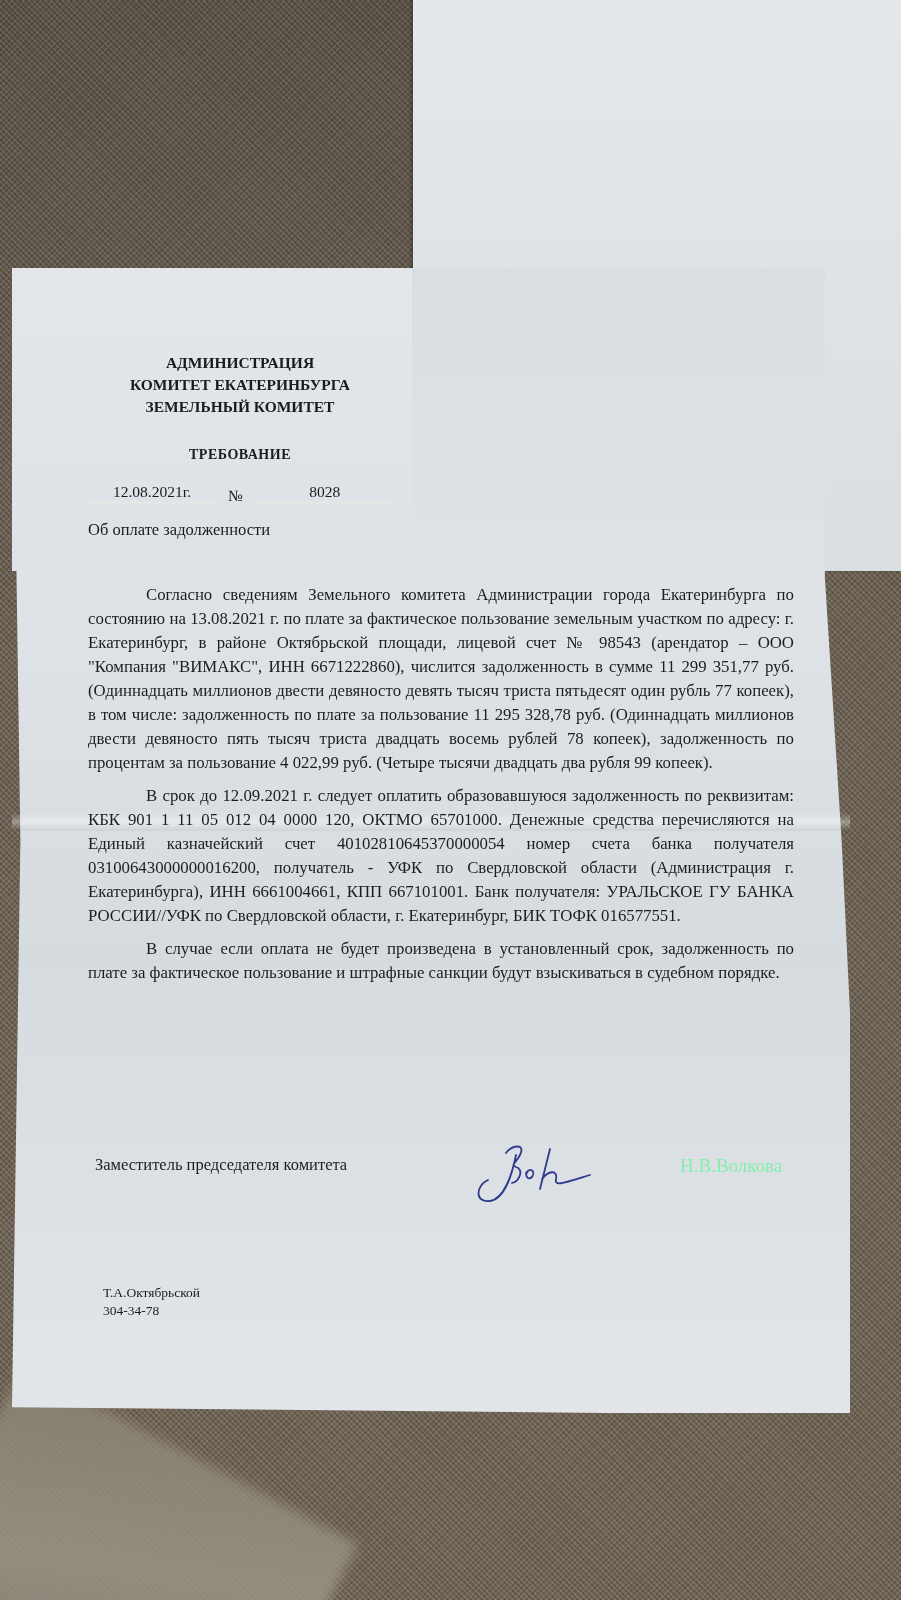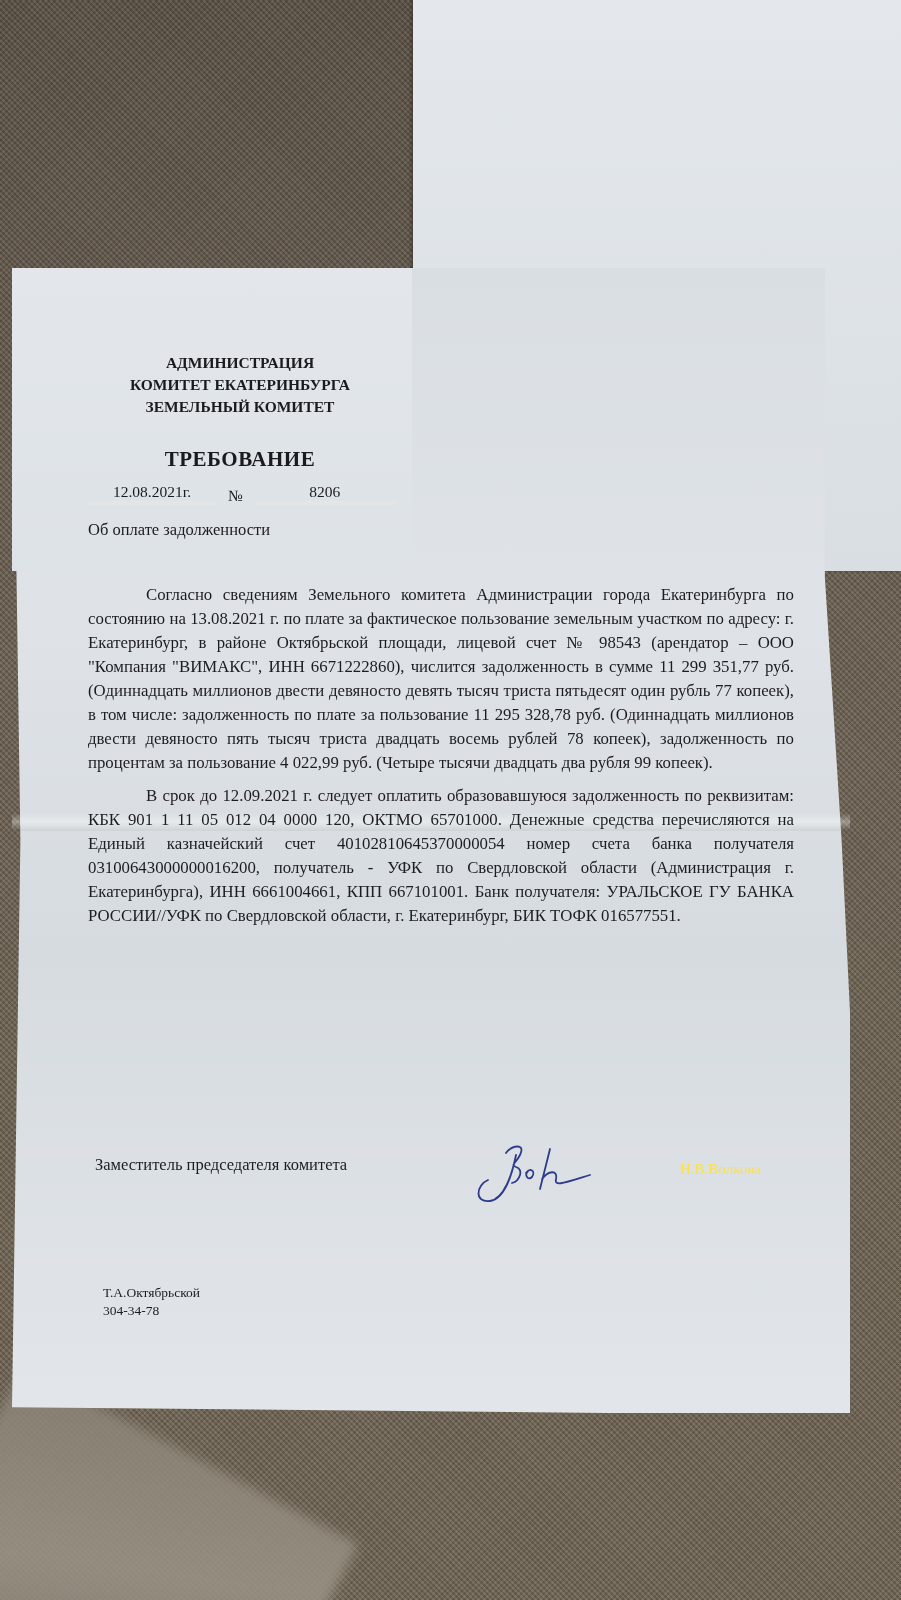--- a/index.html
+++ b/index.html
@@ -30,29 +30,29 @@
   }
   .sheet-top {
     position:absolute; left:12px; top:268px; width:400px; height:303px;
     background: linear-gradient(180deg, #e3e7eb 0%, #dde2e6 100%);
   }
   .fold {
     position:absolute; left:12px; top:813px; width:838px; height:18px;
     background: linear-gradient(180deg, rgba(255,255,255,0) 0%, rgba(255,255,255,0.35) 50%, rgba(0,0,0,0.05) 100%);
   }
   .hdr { position:absolute; left:80px; width:320px; text-align:center; font-weight:bold; font-size:15.5px; line-height:22px; color:#1a1b1e; }
-  .title { position:absolute; left:80px; width:320px; top:447px; text-align:center; font-weight:bold; font-size:21px; letter-spacing:0.5px; color:#1a1b1e; }
+  .title { position:absolute; left:80px; width:320px; top:447px; text-align:center; font-weight:bold; font-size:14px; letter-spacing:0.5px; color:#1a1b1e; }
   .dateline { position:absolute; top:483px; left:88px; font-size:15.5px; color:#1a1b1e; display:flex; align-items:flex-end; }
   .u { display:inline-block; border-bottom:4px solid #e5e5e5; text-align:center; }
   .subject { position:absolute; left:88px; top:520px; font-size:16.5px; color:#1a1b1e; }
   .body { position:absolute; left:88px; width:706px; top:583px; font-size:16.8px; line-height:24px; color:#1c1d20; text-align:justify;font-family:Liberation Serif, serif; }
   .body p { margin:0; text-indent:58px; }
   .body p + p { margin-top:9px; }
   .sig-role { position:absolute; left:95px; top:1155px; font-size:16.5px; color:#1c1d20; }
-  .sig-name { position:absolute; left:680px; top:1155px; font-size:15px; color:#fde047;margin-top:6px; }
+  .sig-name { position:absolute; left:680px; top:1155px; font-size:19px; color:#86efac; }
   .signature { position:absolute; left:468px; top:1135px; width:130px; height:70px; }
   .exec { position:absolute; left:103px; top:1284px; font-size:13.5px; line-height:18px; color:#1c1d20; }
 </style>
 </head>
 <body>
 
 <div class="blanket"></div>
 <div class="envelope"></div>
 <div class="sheet"></div>
 <div class="sheet-top"></div>
@@ -60,28 +60,29 @@
 
 <div class="hdr" style="top:352px">АДМИНИСТРАЦИЯ</div>
 <div class="hdr" style="top:374px">КОМИТЕТ ЕКАТЕРИНБУРГА</div>
 <div class="hdr" style="top:396px">ЗЕМЕЛЬНЫЙ КОМИТЕТ</div>
 
 <div class="title">ТРЕБОВАНИЕ</div>
 
 <div class="dateline">
   <span class="u" style="width:128px">12.08.2021г.</span>
   <span style="margin:0 12px">№</span>
-  <span class="u" style="width:140px">8206</span>
+  <span class="u" style="width:140px">8028</span>
 </div>
 
 <div class="subject">Об оплате задолженности</div>
 
 <div class="body">
   <p>Согласно сведениям Земельного комитета Администрации города Екатеринбурга по состоянию на 13.08.2021 г. по плате за фактическое пользование земельным участком по адресу: г. Екатеринбург,   в районе Октябрьской площади, лицевой счет № 98543 (арендатор – ООО "Компания "ВИМАКС", ИНН 6671222860), числится задолженность в сумме 11 299 351,77 руб. (Одиннадцать миллионов двести девяносто девять тысяч триста пятьдесят один рубль 77 копеек), в том числе: задолженность по плате за пользование 11 295 328,78 руб. (Одиннадцать миллионов двести девяносто пять тысяч триста двадцать восемь рублей 78 копеек), задолженность по процентам за пользование 4 022,99 руб. (Четыре тысячи двадцать два рубля 99 копеек).</p>
   <p>В срок до 12.09.2021 г. следует оплатить образовавшуюся задолженность по реквизитам: КБК 901 1 11 05 012 04 0000 120, ОКТМО 65701000. Денежные средства перечисляются на Единый казначейский счет 40102810645370000054 номер счета банка получателя 03100643000000016200, получатель - УФК по Свердловской области (Администрация г. Екатеринбурга), ИНН 6661004661, КПП 667101001. Банк получателя: УРАЛЬСКОЕ ГУ БАНКА РОССИИ//УФК по Свердловской области, г. Екатеринбург, БИК ТОФК 016577551.</p>
+  <p>В случае если оплата не будет произведена в установленный срок, задолженность по плате за фактическое пользование и штрафные санкции будут взыскиваться в судебном порядке.</p>
 </div>
 
 <div class="sig-role">Заместитель председателя комитета</div>
 <svg class="signature" viewBox="0 0 130 70">
   <path d="M20 45 C8 50, 6 68, 22 66 C36 64, 44 40, 48 20 M38 18 C44 10, 58 8, 52 20 C48 28, 42 30, 48 32 C56 34, 52 46, 44 48 M58 38 C62 32, 68 36, 64 42 C60 46, 56 40, 60 36 M82 14 L72 54 M74 44 C80 36, 90 34, 88 44 C86 52, 96 48, 122 40" fill="none" stroke="#2e3a8c" stroke-width="1.8" stroke-linecap="round"></path>
 </svg>
 <div class="sig-name">Н.В.Волкова</div>
 
 <div class="exec">
   <div>Т.А.Октябрьской</div>

